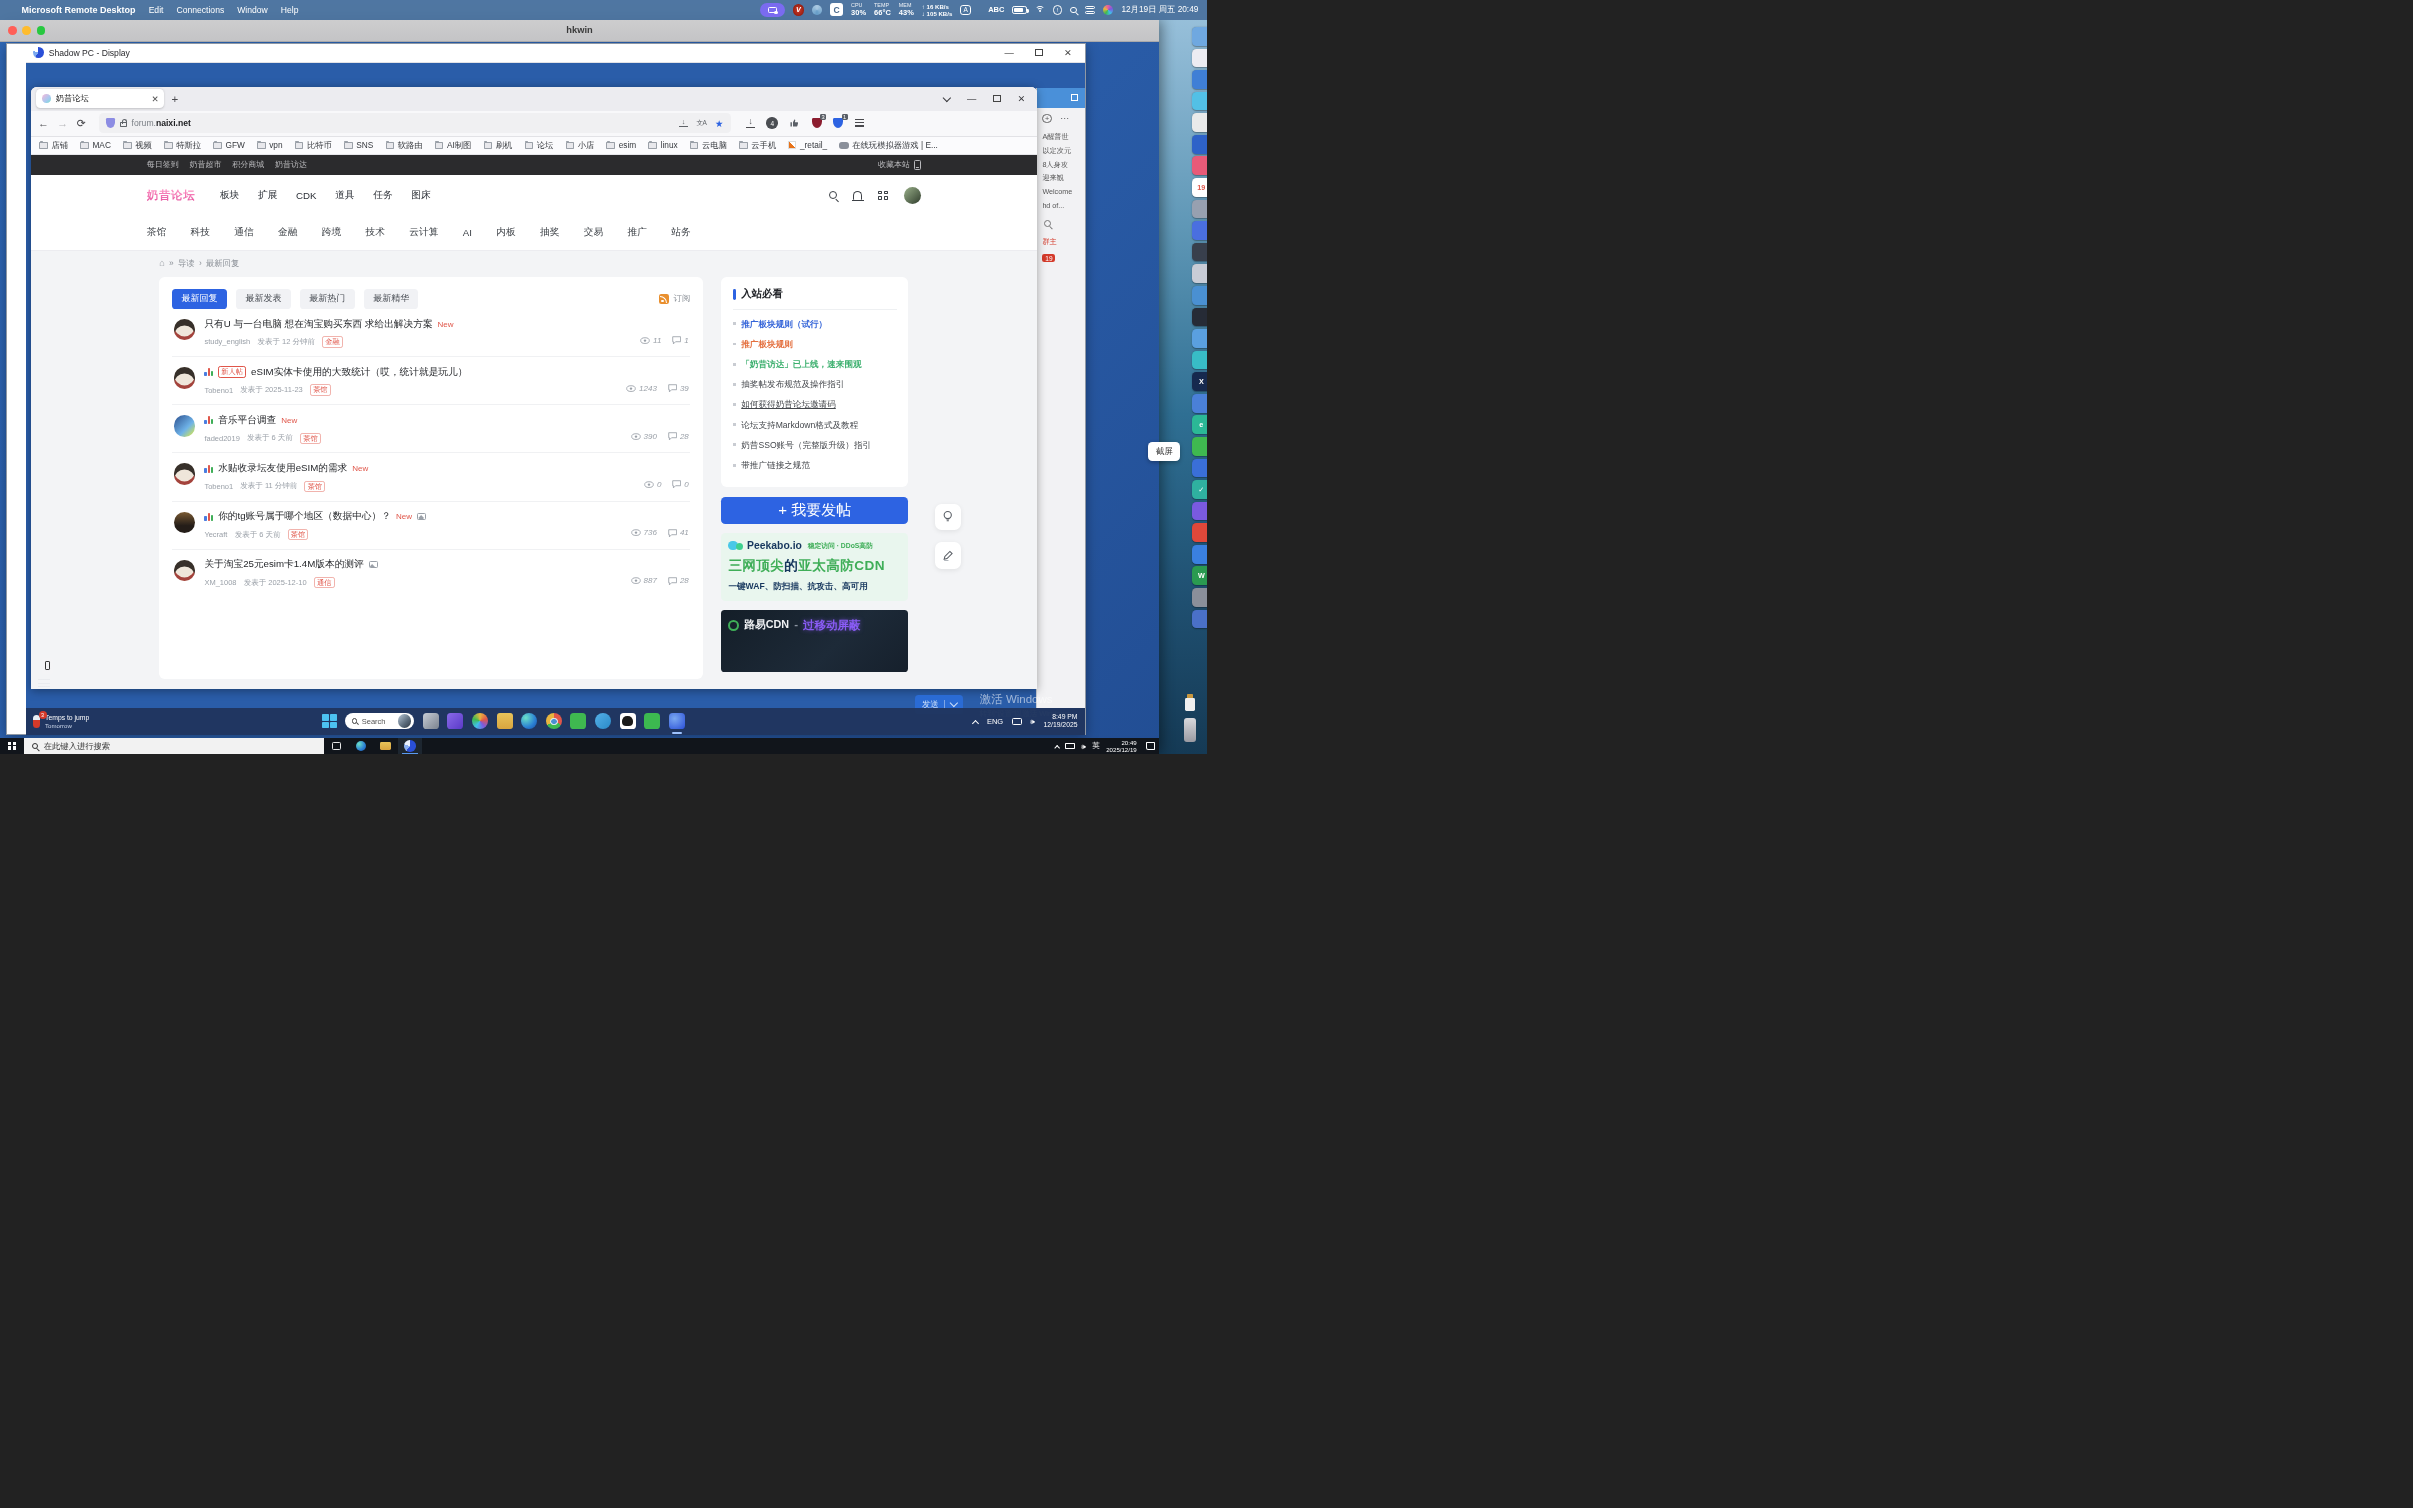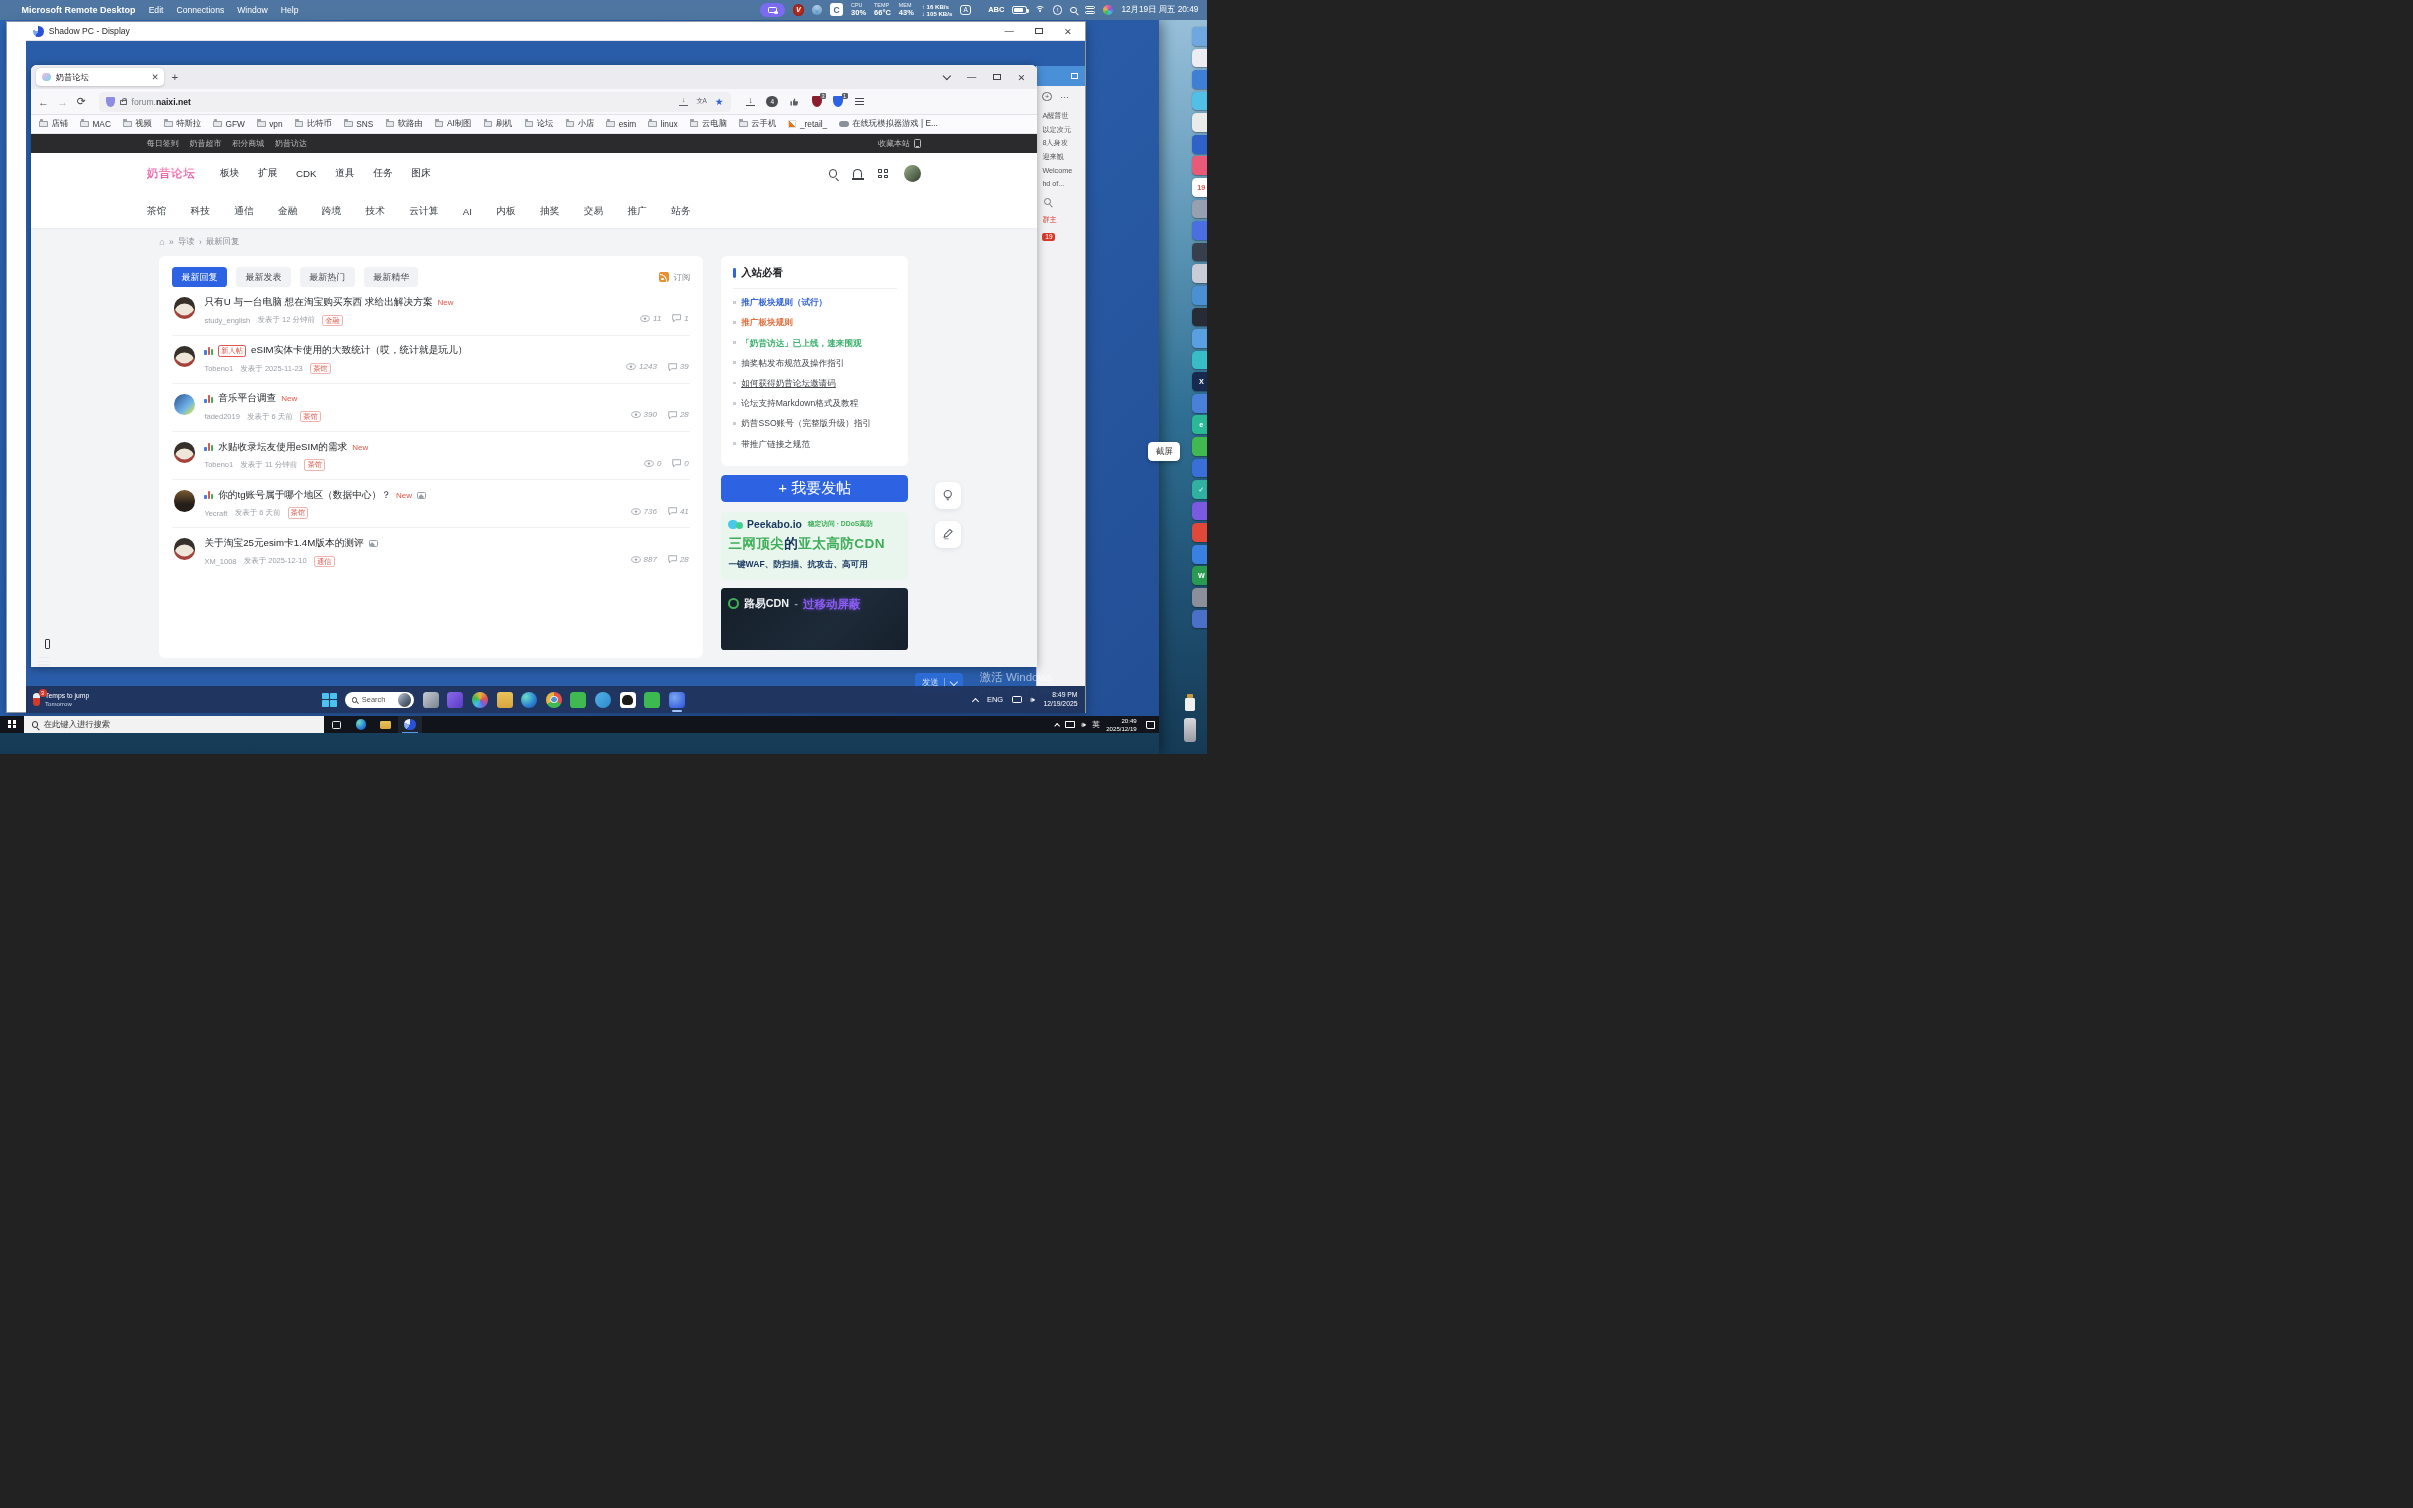--- a/index.html
+++ b/index.html
@@ -377,20 +377,28 @@
       <div class="dock-icon" style="background: rgb(74, 112, 200);"></div>
     </div>
   <div class="desk-usb">
       <div class="tip"></div>
       <div class="body"></div>
     </div>
   <div class="desk-phone"></div>
   <div class="shot-chip">截屏</div>
 
   <div class="hkwin">
+    <div class="hk-titlebar">
+      <div class="lights">
+        <span class="light l-red"></span>
+        <span class="light l-yel"></span>
+        <span class="light l-grn"></span>
+      </div>
+      <div class="hk-title">hkwin</div>
+    </div>
 
     <div class="rdp">
 
       <div class="shadow-win">
         <div class="sw-titlebar">
           <span class="sw-ico"></span>
           <span class="sw-title">Shadow PC - Display</span>
           <span class="sw-ctrls">
             <span>—</span>
             <span class="wbox"></span>

